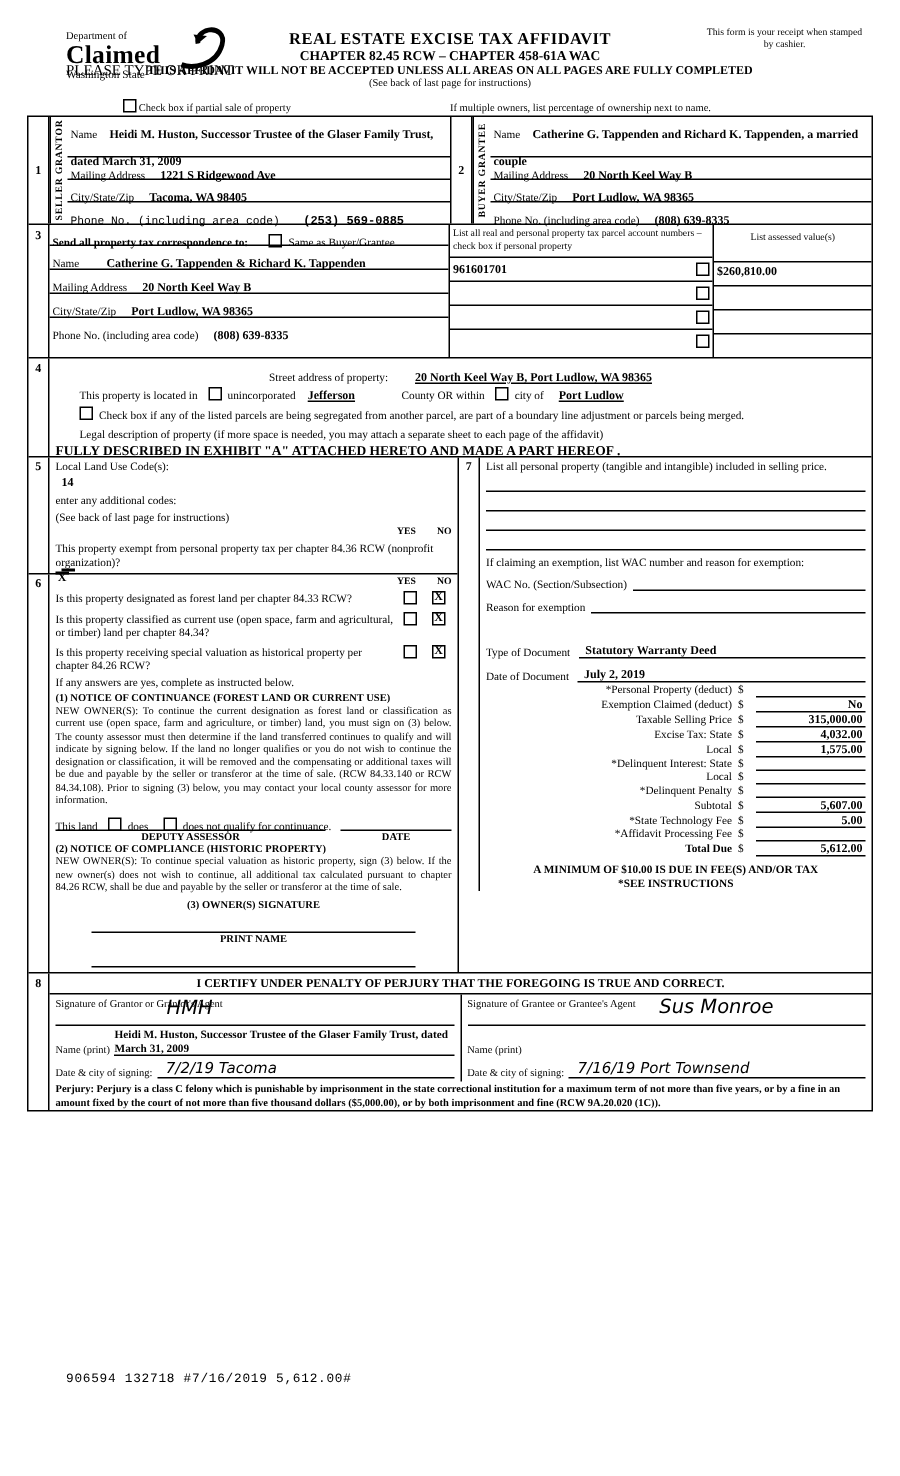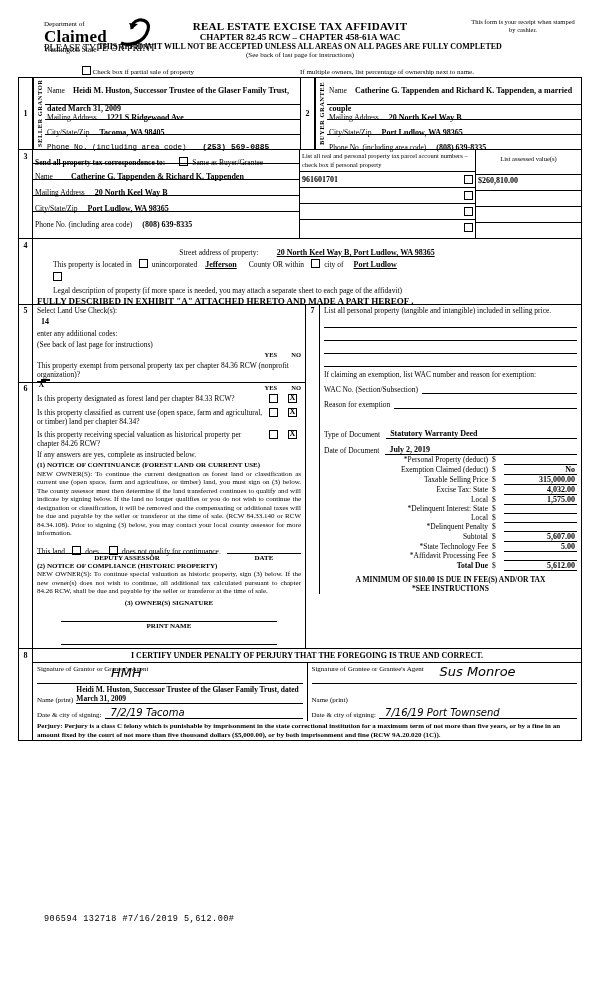--- a/index.html
+++ b/index.html
@@ -200,45 +200,46 @@
       <div class="cell" style="flex:1;padding:2px 4px;">
         <div style="height:12px;text-align:center;">
           <span class="lbl">Street address of property:</span>
           <span class="val u" style="margin-left:14px;">20 North Keel Way B, Port Ludlow, WA 98365</span>
         </div>
         <div style="height:13px;padding-left:16px;">
           <span class="lbl">This property is located in</span>
           <span class="cb" style="margin-left:3px;"></span>
           <span class="lbl">unincorporated</span>
           <span class="val u" style="margin-left:4px;">Jefferson</span>
-          <span class="lbl" style="margin-left:8px;">County OR within</span>
+          <span class="lbl" style="margin-left:27px;">County OR within</span>
           <span class="cb" style="margin-left:3px;"></span>
           <span class="lbl">city of</span>
           <span class="val u" style="margin-left:6px;">Port Ludlow</span>
         </div>
         <div style="height:13px;padding-left:16px;">
           <span class="cb"></span>
+          <span class="lbl">Check box if any of the listed parcels are being segregated from another parcel, are part of a boundary line adjustment or parcels being merged.</span>
         </div>
         <div style="height:11px;padding-left:16px;">
           <span class="lbl">Legal description of property (if more space is needed, you may attach a separate sheet to each page of the affidavit)</span>
         </div>
         <div style="height:12px;">
           <span class="f9 b">FULLY DESCRIBED IN EXHIBIT "A" ATTACHED HERETO AND MADE A PART HEREOF .</span>
         </div>
       </div>
     </div>
 
     <div class="row bT">
 
       <div class="cell bR" style="width:286px;">
 
         <div class="row">
           <div class="num" style="display:flex;align-items:flex-start;justify-content:center;padding-top:1px;">5</div>
           <div class="cell" style="flex:1;padding:1px 4px;">
-            <div class="lbl" style="height:11px;">Select Land Use Check(s):</div>
+            <div class="lbl" style="height:11px;">Local Land Use Code(s):</div>
             <div class="val" style="height:12px;padding-left:4px;">14</div>
             <div class="lbl" style="height:11px;">enter any additional codes:</div>
             <div class="lbl" style="height:11px;">(See back of last page for instructions)</div>
             <div style="display:flex;justify-content:flex-end;gap:14px;height:10px;">
               <span class="tiny b">YES</span>
               <span class="tiny b">NO</span>
             </div>
             <div style="display:flex;align-items:flex-start;height:20px;flex-direction:column;">
               <span class="lbl" style="flex:1;line-height:9px;">This property exempt from personal property tax per chapter 84.36 RCW (nonprofit organization)?</span>
               <span class="cb" style="margin:0 10px 0 4px;"></span>

